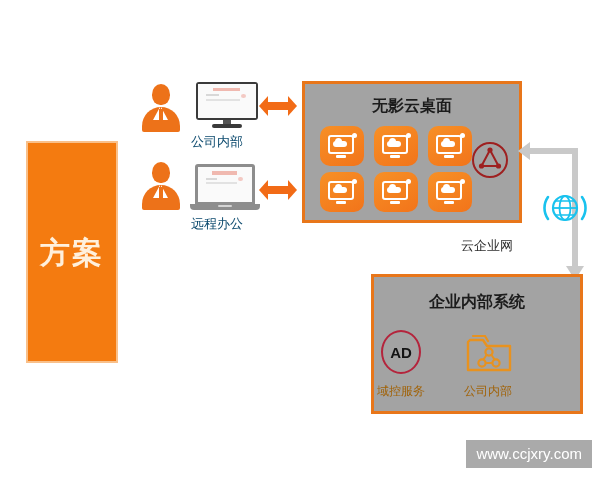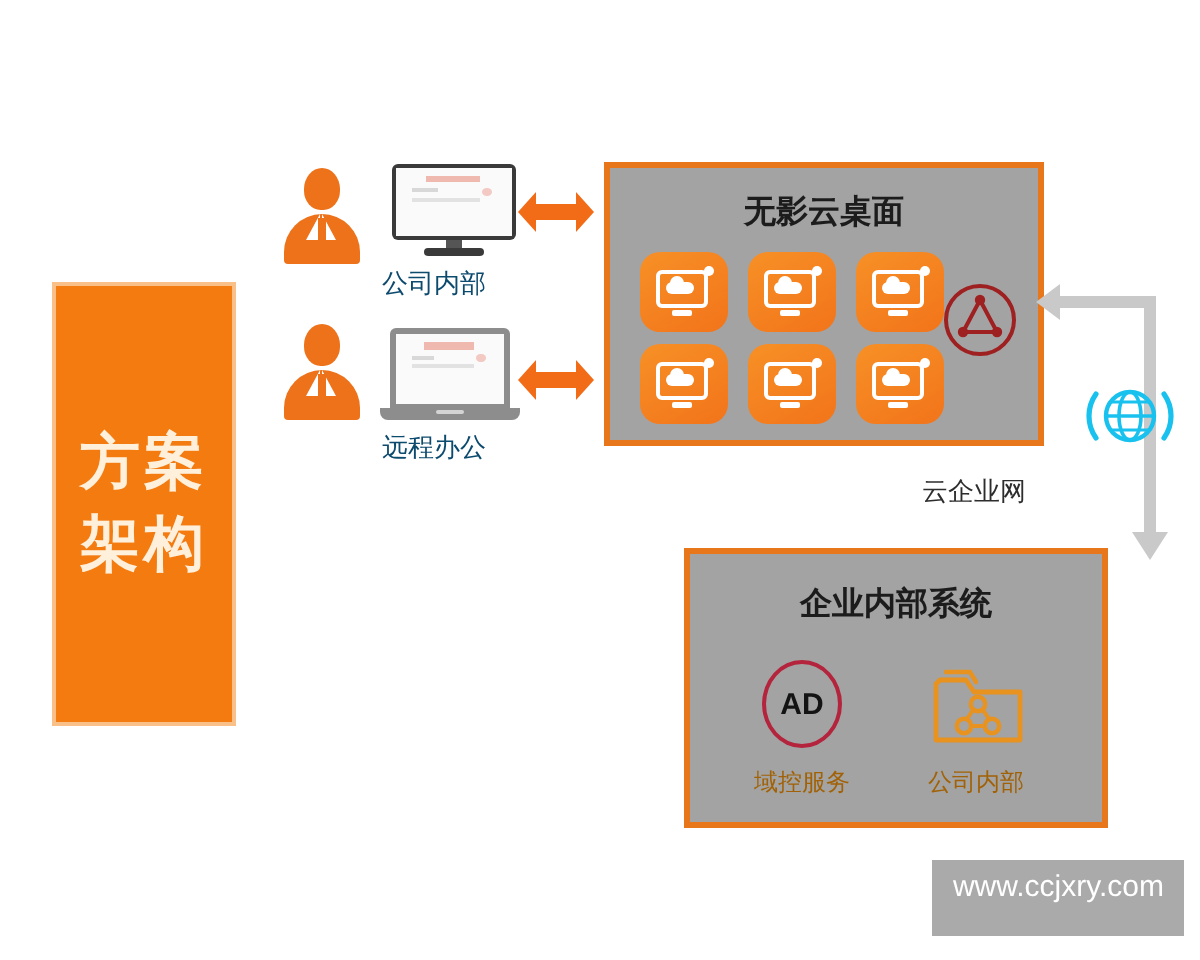--- a/index.html
+++ b/index.html
@@ -31,21 +31,21 @@
     white-space: nowrap;
   }
   
   .watermark {
     position: absolute;
     right: 8px;
     bottom: 12px;
     background: #aaaaaa;
     color: #ffffff;
     font-size: 15px;
-    padding: 4px 10px 15px 10px;
+    padding: 4px 10px 5px 10px;
     line-height: 19px;
     white-space: nowrap;
   }
   
   .title-block {
     position: absolute;
     left: 26px;
     top: 141px;
     width: 92px;
     height: 222px;
@@ -404,21 +404,20 @@
   .server-unit .led2 { right: 4px; }
 </style>
 </head>
 <body>
 
 <div id="canvas">
 
 
   <div class="title-block">
     <div class="line">方案</div>
-    <div class="line">架构</div>
   </div>
 
   <div class="person" style="left:140px; top:84px;">
     <div class="head"></div>
     <div class="body"></div>
     <div class="collar-l"></div>
     <div class="collar-r"></div>
     <div class="tie"></div>
   </div>
 
@@ -542,21 +541,21 @@
       <line x1="11" y1="23" x2="35" y2="23" stroke="#19C2EE" stroke-width="1.8"></line>
       <line x1="13" y1="16" x2="33" y2="16" stroke="#19C2EE" stroke-width="1.5"></line>
       <line x1="13" y1="30" x2="33" y2="30" stroke="#19C2EE" stroke-width="1.5"></line>
       <path d="M40 12 A19 19 0 0 1 40 34" fill="none" stroke="#19C2EE" stroke-width="2.6" stroke-linecap="round"></path>
       <path d="M6 12 A19 19 0 0 0 6 34" fill="none" stroke="#19C2EE" stroke-width="2.6" stroke-linecap="round"></path>
     </svg>
   </div>
 
   <div class="cen-label" style="left:461px; top:237px;">云企业网</div>
 
-  <div class="frame-box" style="left:342px; top:274px; width:212px; height:140px;">
+  <div class="frame-box" style="left:371px; top:274px; width:212px; height:140px;">
     <div class="box-title" style="top:15px;">企业内部系统</div>
   </div>
 
   <div class="service-row" style="left:370px; top:330px;">
 
     <div class="service-item">
       <div class="art">
         <div class="ad-circle">AD</div>
       </div>
       <div class="svc-label">域控服务</div>

